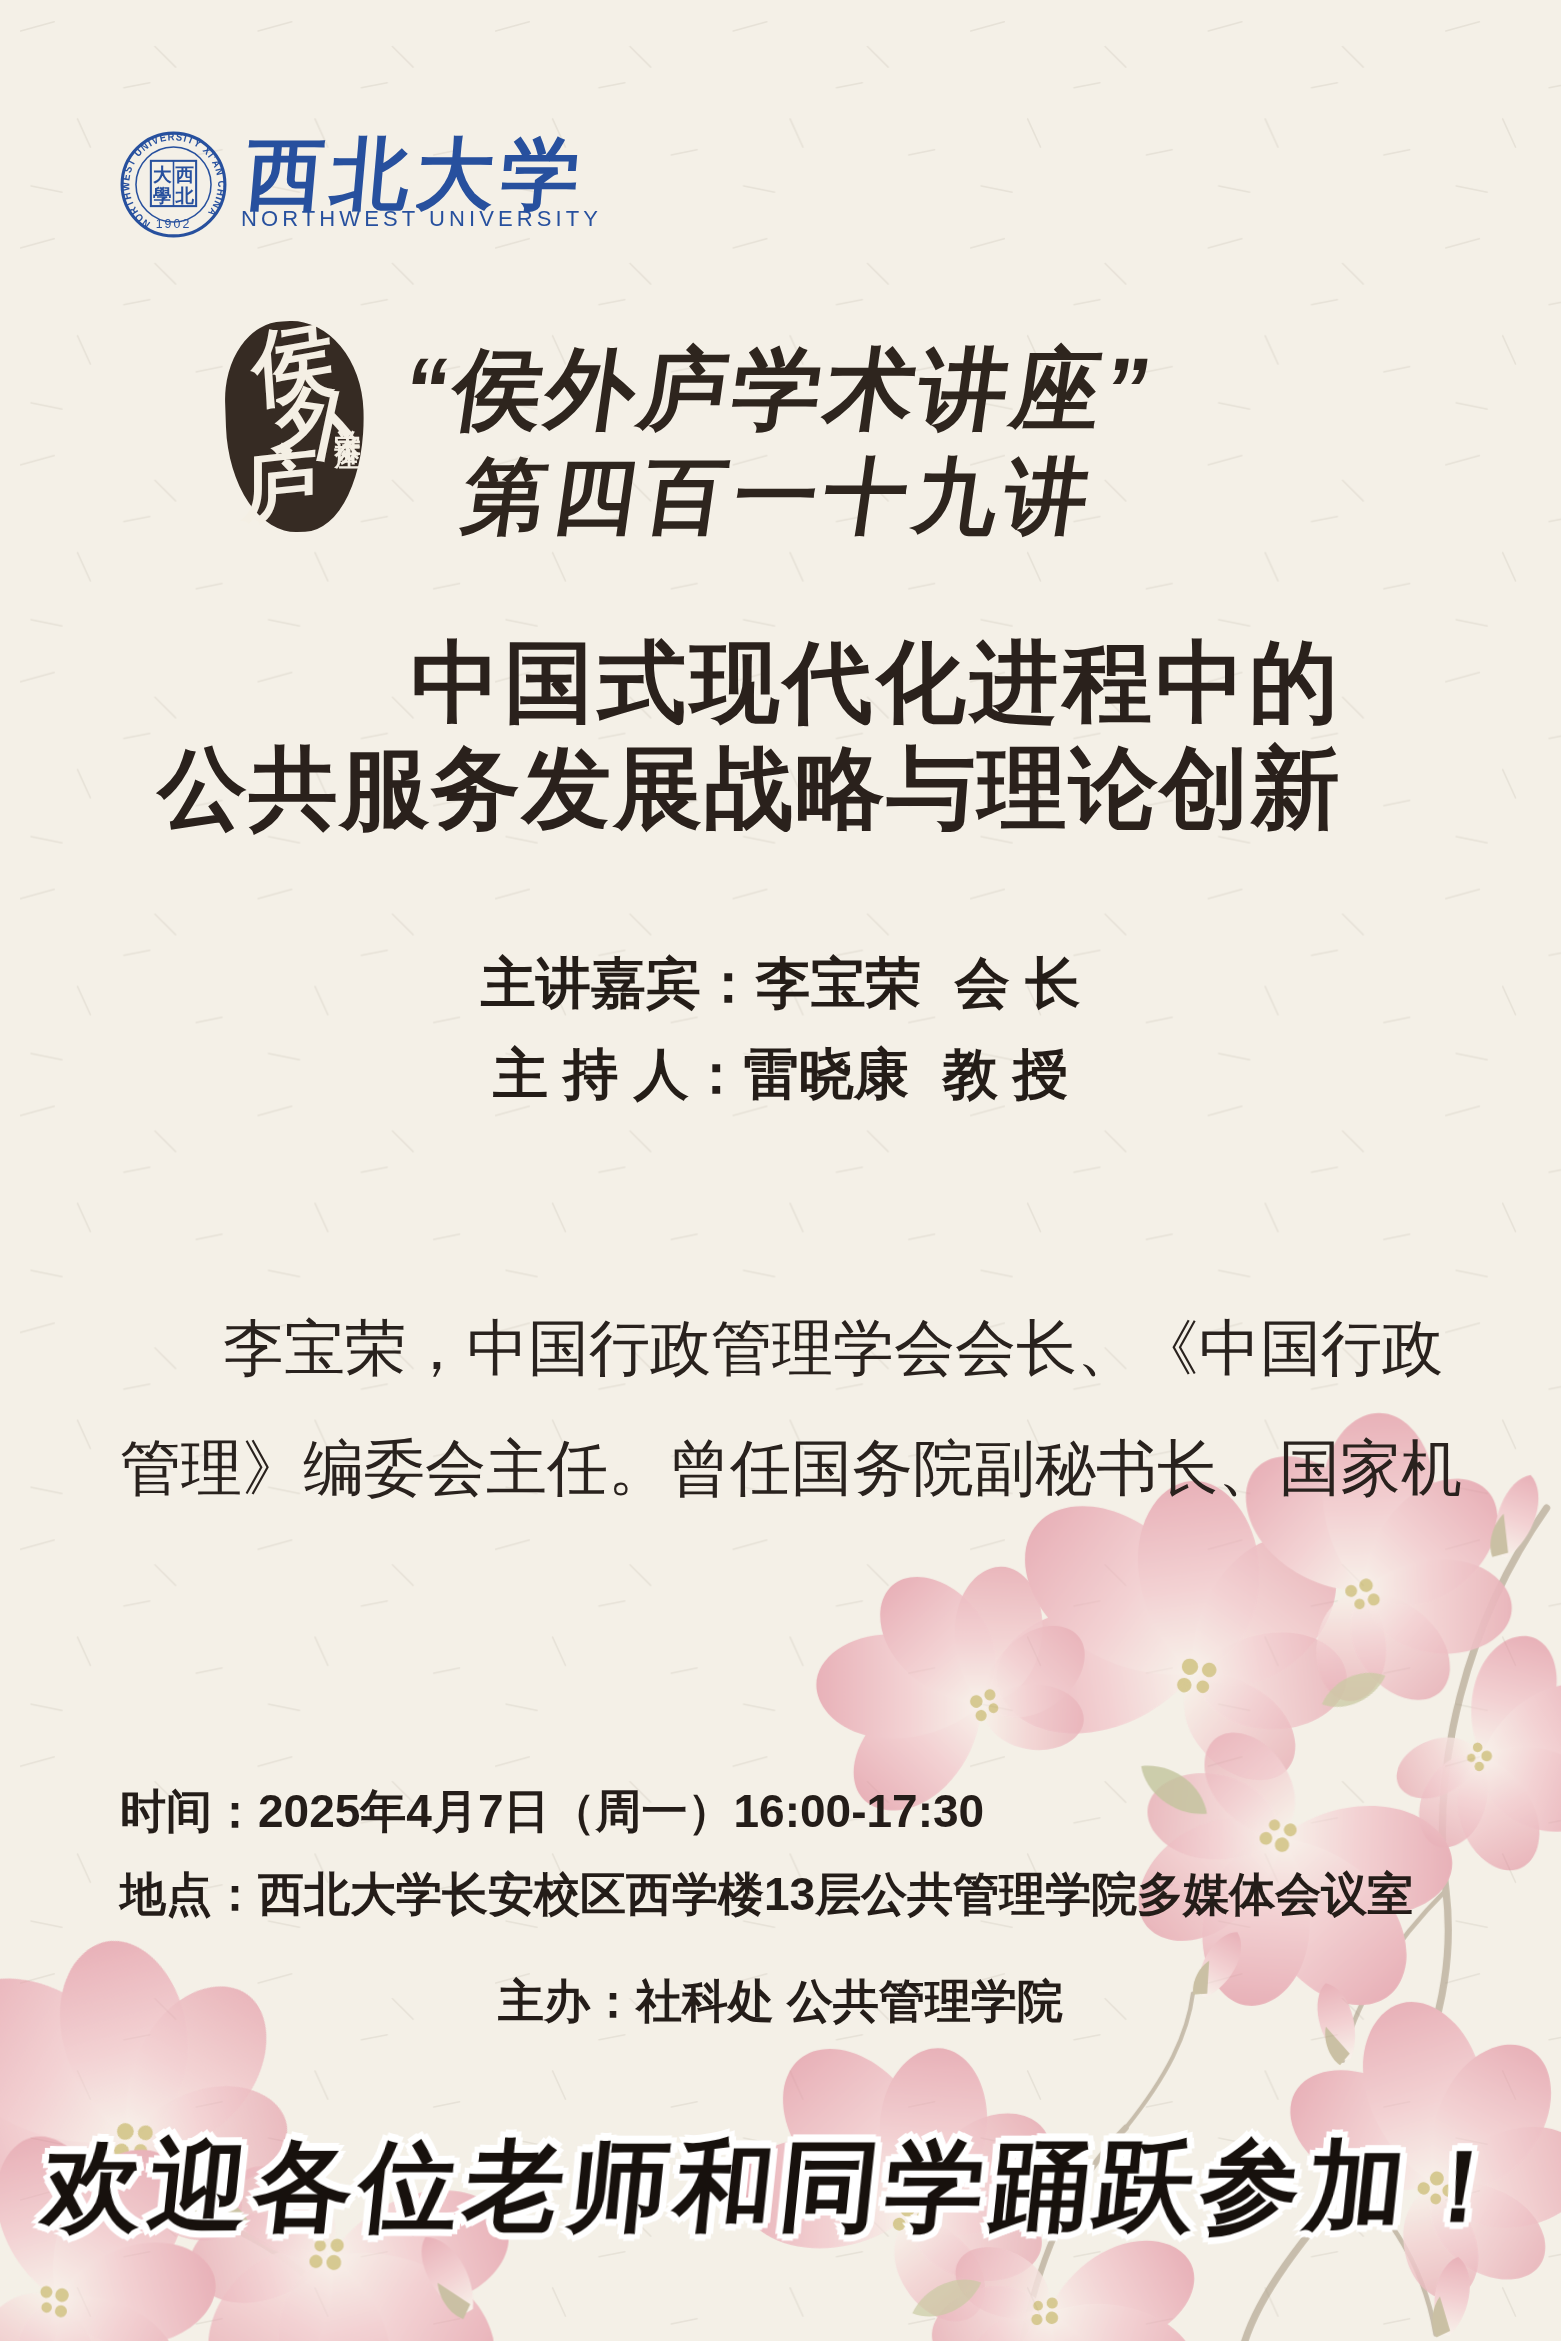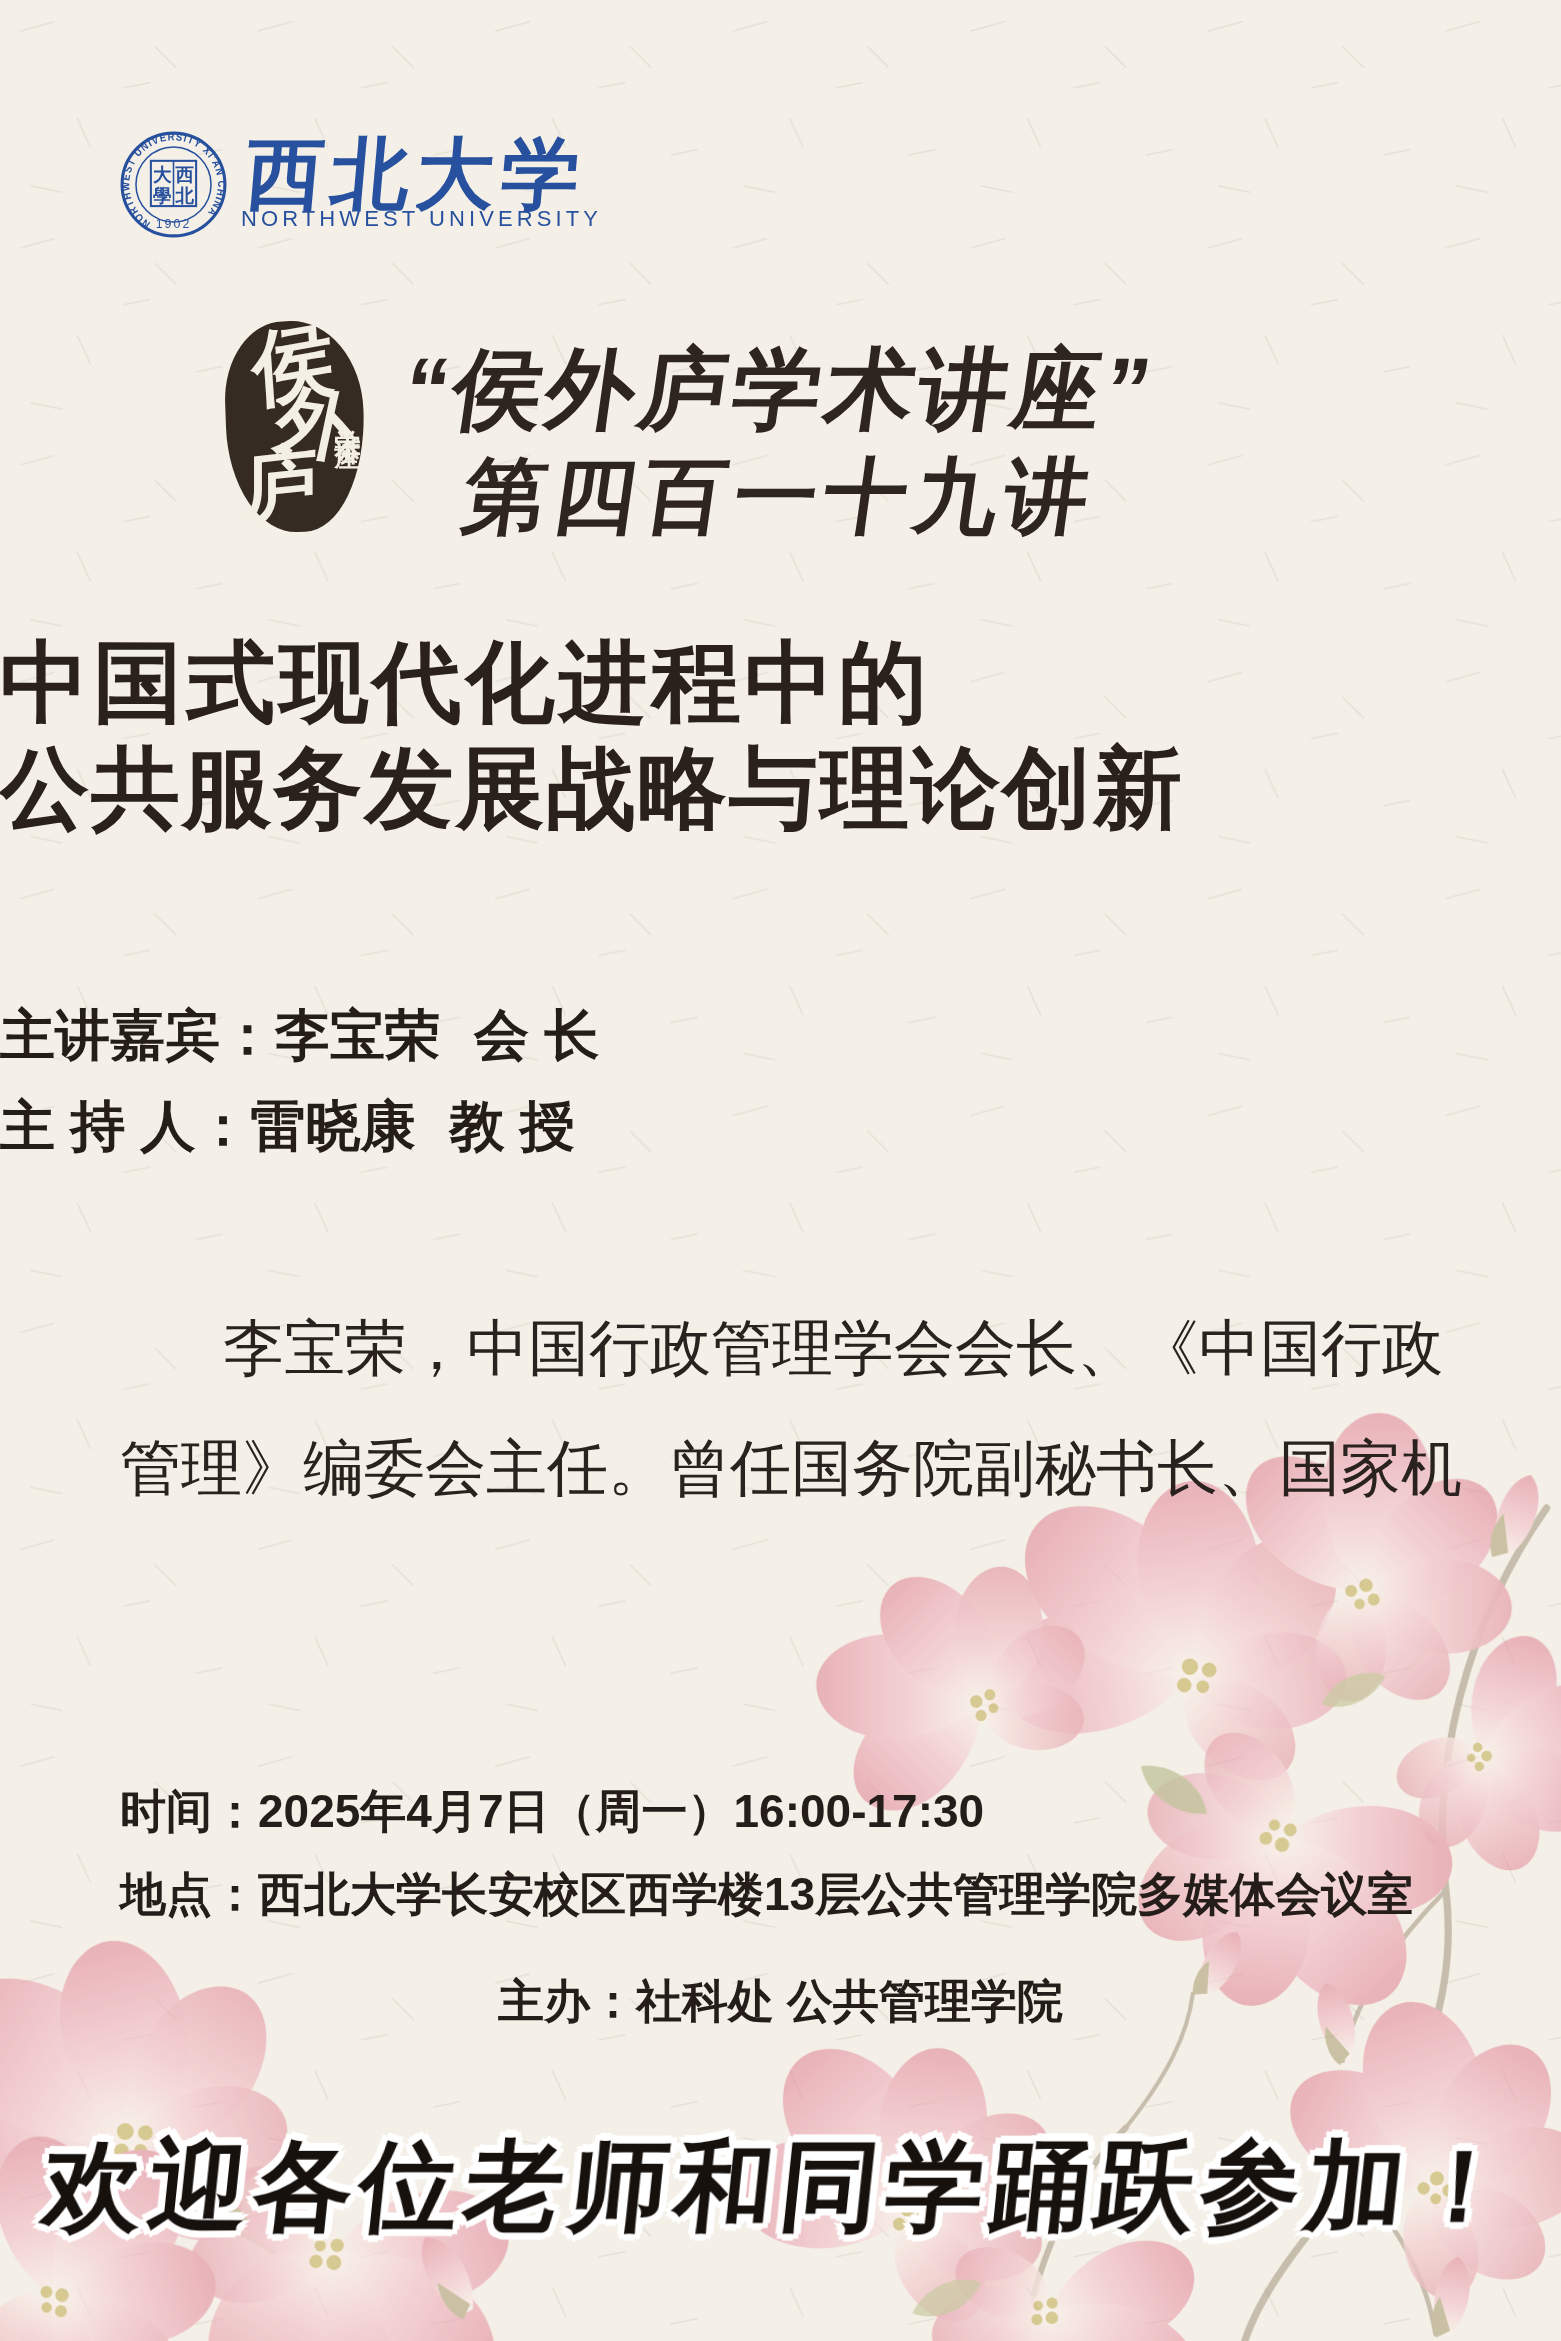--- a/index.html
+++ b/index.html
@@ -38,26 +38,26 @@
     position:absolute;right:-2.1px;top:88px;writing-mode:vertical-rl;
     font-size:26px;letter-spacing:4.1px;color:#f4efe4;font-weight:700;
   }
 
   
   .series{position:absolute;left:392px;top:345px;width:775px;text-align:center;z-index:2;color:#2e251e}
   .series-l1{font-size:89px;line-height:1;font-weight:700;letter-spacing:4.1px;transform:skewX(-8deg);white-space:nowrap}
   .series-l2{margin-top:20.7px;font-size:83px;line-height:1;font-weight:700;letter-spacing:7.2px;transform:skewX(-8deg);white-space:nowrap}
 
   
-  .title{position:absolute;left:0;top:638px;width:1342px;text-align:left;z-index:2;color:#2a211c}
+  .title{position:absolute;left:0;top:638px;width:1342px;text-align:right;z-index:2;color:#2a211c}
   .title-l1{font-size:89px;line-height:1;font-weight:900;letter-spacing:4.1px;white-space:nowrap}
   .title-l2{margin-top:16.5px;font-size:89px;line-height:1;font-weight:900;letter-spacing:2.1px;white-space:nowrap}
 
   
-  .speakers{position:absolute;left:0;top:1008px;width:1561px;text-align:left;z-index:2;font-weight:900;color:#241d18}
+  .speakers{position:absolute;left:0;top:956px;width:1561px;text-align:center;z-index:2;font-weight:900;color:#241d18}
   .spk-line{font-size:55px;line-height:55px;white-space:nowrap}
   .spk-line + .spk-line{margin-top:36px}
   .spk-title{margin-left:34px}
 
   
   .bio{position:absolute;left:120px;top:1318px;width:1343px;z-index:2;color:#29221e;font-weight:500}
   .bio-line{font-size:61px;line-height:61px;white-space:nowrap}
   .bio-line + .bio-line{margin-top:59px}
   .bio-indent{padding-left:103px}
 

